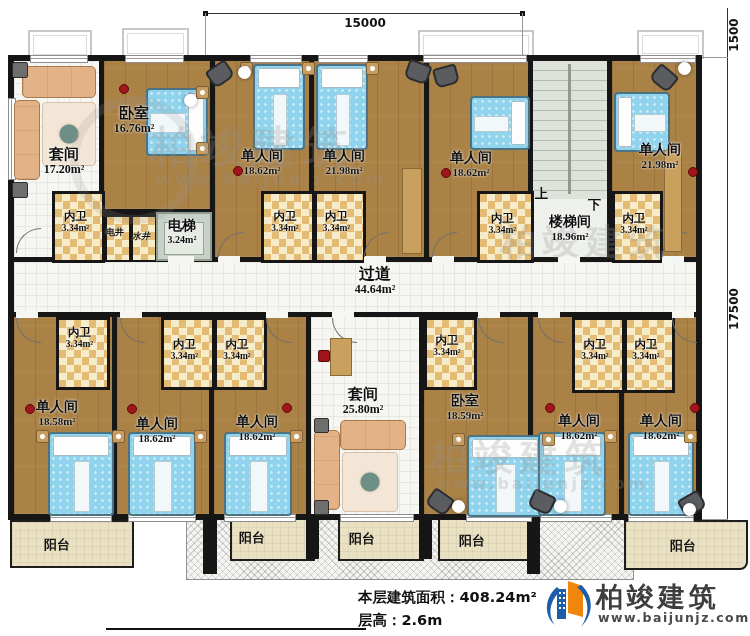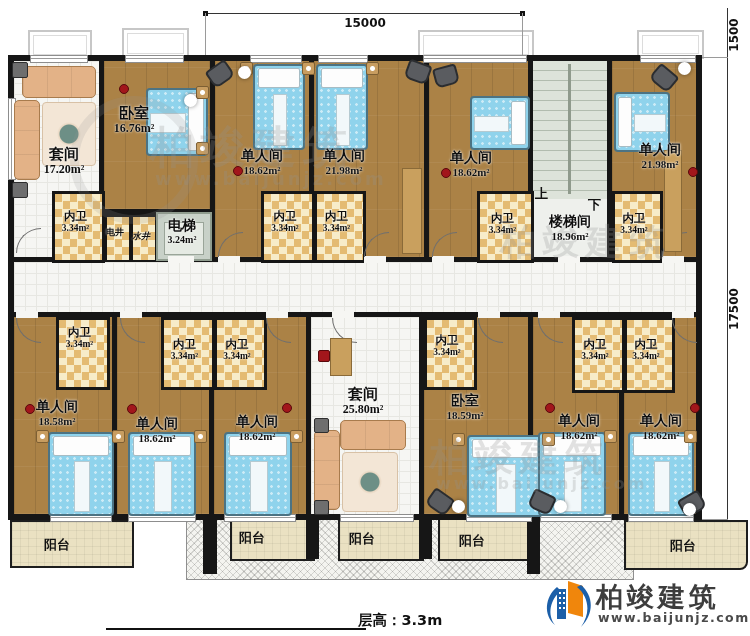--- a/index.html
+++ b/index.html
@@ -316,20 +316,24 @@
     <div class="rarea">18.96m²</div>
     </div>
   <div class="updown" style="left:535px;top:185px;">上</div>
   <div class="updown" style="left:588px;top:196px;">下</div>
   <div class="rlabel" style="left:156px;top:218px;width:52px;">
     <div class="rname">电梯</div>
     <div class="rarea" style="font-size:10px;">3.24m²</div>
     </div>
   <div class="tiny" style="left:104px;top:220px;width:22px;margin-top:6px;">电井</div>
   <div class="tiny" style="left:130px;top:230px;width:22px;font-style:italic;">水井</div>
+  <div class="rlabel big" style="left:330px;top:265px;width:90px;">
+    <div class="rname" style="font-size:16px;">过道</div>
+    <div class="rarea">44.64m²</div>
+    </div>
   <div class="rlabel" style="left:18px;top:399px;width:78px;">
     <div class="rname">单人间</div>
     <div class="rarea">18.58m²</div>
     </div>
   <div class="rlabel" style="left:118px;top:416px;width:78px;">
     <div class="rname">单人间</div>
     <div class="rarea">18.62m²</div>
     </div>
   <div class="rlabel" style="left:218px;top:414px;width:78px;">
     <div class="rname">单人间</div>
@@ -410,22 +414,24 @@
   <div class="ext" style="left:522px;top:13px;width:1px;height:42px;"></div>
   <div class="dimtext" style="left:330px;top:16px;width:70px;">15000</div>
   <div class="dimline" style="left:727px;top:8px;width:1px;height:49px;"></div>
   <div class="dimline" style="left:727px;top:57px;width:1px;height:463px;"></div>
   <div class="ext" style="left:702px;top:57px;width:26px;height:1px;"></div>
   <div class="ext" style="left:702px;top:519px;width:26px;height:1px;"></div>
   <div class="dimtext dimv" style="left:714px;top:28px;width:40px;">1500</div>
   <div class="dimtext dimv" style="left:710px;top:302px;width:48px;">17500</div>
 
   <div class="uline" style="left:106px;top:628px;width:260px;"></div>
+  <div class="info" style="left:358px;top:588px;">
+    <span>本层建筑面积：</span><span>408.24m²</span></div>
   <div class="info" style="left:358px;top:611px;">
-    <span>层高：</span><span>3.3m</span></div>
+    <span>层高：</span><span>2.6m</span></div>
 
   <div class="abs" style="left:543px;top:577px;width:50px;height:54px;">
     <svg width="50" height="54" viewBox="0 0 50 54">
       <path d="M14 10 C2 20 0 38 12 48 C4 38 7 22 18 14 Z" fill="#1c5fa8"></path>
       <rect x="14" y="12" width="9" height="30" fill="#1c5fa8"></rect>
       <rect x="16" y="15" width="2" height="2" fill="#fff"></rect>
         <rect x="20" y="15" width="2" height="2" fill="#fff"></rect>
       <rect x="16" y="20" width="2" height="2" fill="#fff"></rect>
         <rect x="20" y="20" width="2" height="2" fill="#fff"></rect>
       <rect x="16" y="25" width="2" height="2" fill="#fff"></rect>

